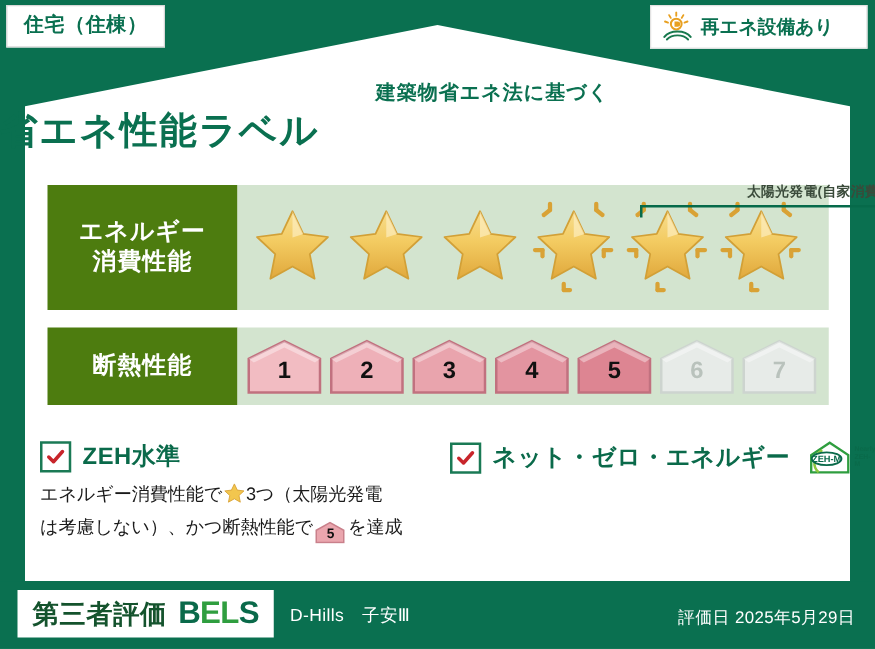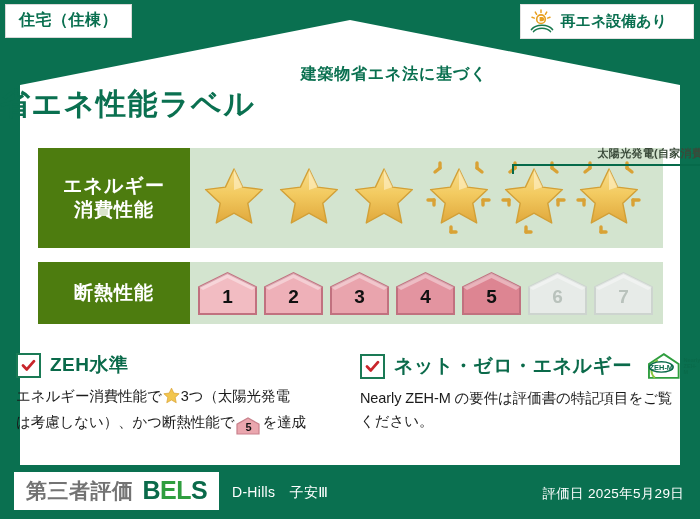--- a/index.html
+++ b/index.html
@@ -74,21 +74,21 @@
   .grades{position:absolute;left:0;top:0;width:100%;height:100%;
           display:flex;align-items:center;padding-left:6px;box-sizing:border-box;gap:3px;}
   .grade{width:63px;height:46px;position:relative;display:flex;align-items:flex-end;justify-content:center;}
   .grade svg{position:absolute;left:0;top:0;width:63px;height:46px;}
   .grade span{position:relative;z-index:2;font-weight:bold;font-size:19px;color:#111;
               line-height:1;padding-bottom:10px;}
   .grade.off span{color:#b9c2bc;}
 
   
   .info{position:absolute;top:352px;}
-  .info-left{left:16px;width:316px;}
+  .info-left{left:32px;width:316px;}
   .info-right{left:360px;width:316px;}
   .info-title{display:flex;align-items:center;gap:9px;margin-bottom:7px;}
   .chk{width:21px;height:21px;border:2px solid #1a7a55;background:#fff;
        display:flex;align-items:center;justify-content:center;flex:none;}
   .chk svg{width:15px;height:15px;display:block;}
   .info-title .t{color:#0a6a4a;font-weight:bold;font-size:19px;letter-spacing:.5px;white-space:nowrap;}
   .info-body{font-size:14.5px;color:#1a1a1a;line-height:1.62;letter-spacing:-.1px;}
   .inline-star{display:inline-block;vertical-align:-3px;margin:0 1px;}
   .inline-grade{display:inline-block;vertical-align:-4px;position:relative;width:24px;height:18px;margin:0 2px;}
   .inline-grade svg{position:absolute;left:0;top:0;width:24px;height:18px;}
@@ -97,21 +97,21 @@
   .zeh-logo{display:inline-flex;align-items:center;gap:2px;margin-left:5px;vertical-align:-6px;}
   .zeh-logo svg{display:block;}
   .zeh-logo .nly{font-size:5.5px;line-height:1.15;color:#0a6a4a;font-weight:bold;}
 
   
   .footer{position:absolute;left:0;bottom:0;width:700px;height:54px;background:#0a7050;}
   .bels-badge{
     position:absolute;left:14px;top:7px;background:#ffffff;
     padding:4px 12px 5px 12px;display:flex;align-items:center;gap:9px;
   }
-  .bels-badge .jp{color:#737373;font-weight:bold;font-size:21px;letter-spacing:.5px;}
+  .bels-badge .jp{color:#14532d;font-weight:bold;font-size:21px;letter-spacing:.5px;}
   .bels-badge .en{color:#2f9e3f;font-weight:bold;font-size:25px;letter-spacing:-.5px;}
   .bels-badge .en i{font-style:normal;color:#0a6a4a;}
   .proj{position:absolute;left:232px;top:19px;color:#ffffff;font-size:14px;letter-spacing:.3px;}
   .evaldate{position:absolute;right:16px;top:20px;color:#ffffff;font-size:13.5px;letter-spacing:.3px;}
 </style>
 </head>
 <body>
 
 <div id="label-root">
 
@@ -367,21 +367,20 @@
           <path d="M9 26 C4 22, 4 12, 12 8" fill="none" stroke="#8cc63f" stroke-width="2"></path>
           <ellipse cx="15.5" cy="15" rx="12" ry="5.2" fill="#ffffff" stroke="#0a6a4a" stroke-width="1.5"></ellipse>
           <text x="15.5" y="18" font-family="Liberation Sans, sans-serif" font-size="7.5" font-weight="bold" fill="#0a6a4a" text-anchor="middle">ZEH-M</text>
         </svg>
         <span class="nly">
           <span>Nearly</span><br>
           <span>ZEH-M</span>
         </span>
       </span>
     </div>
-    <div class="info-body">Nearly ZEH-M の要件は評価書の特記項目をご覧ください。</div>
   </div>
 
   <div class="footer">
     <div class="bels-badge">
       <span class="jp">第三者評価</span>
       <span class="en"><i>B</i><span>EL</span><i>S</i></span>
     </div>
     <div class="proj">D-Hills　子安Ⅲ</div>
     <div class="evaldate">評価日 2025年5月29日</div>
   </div>

